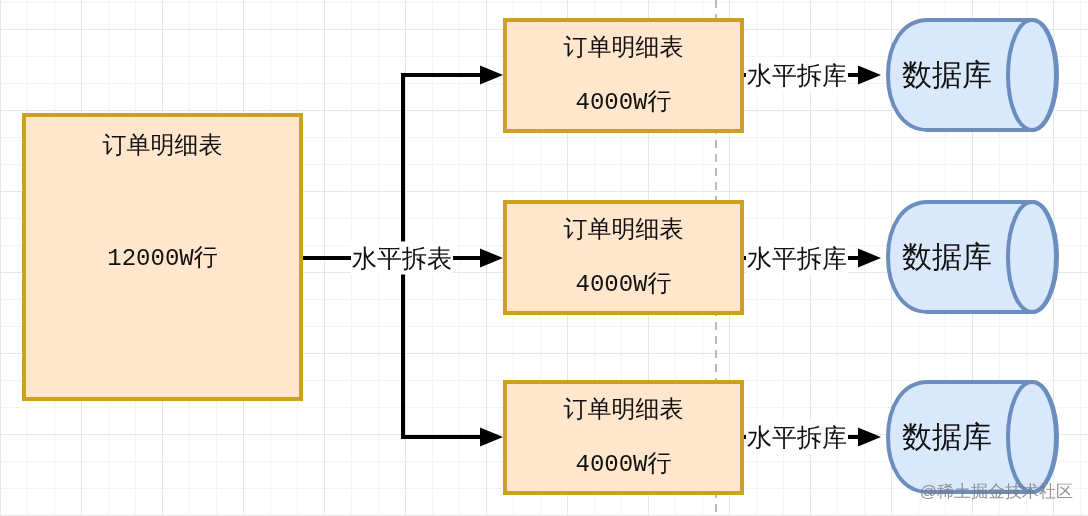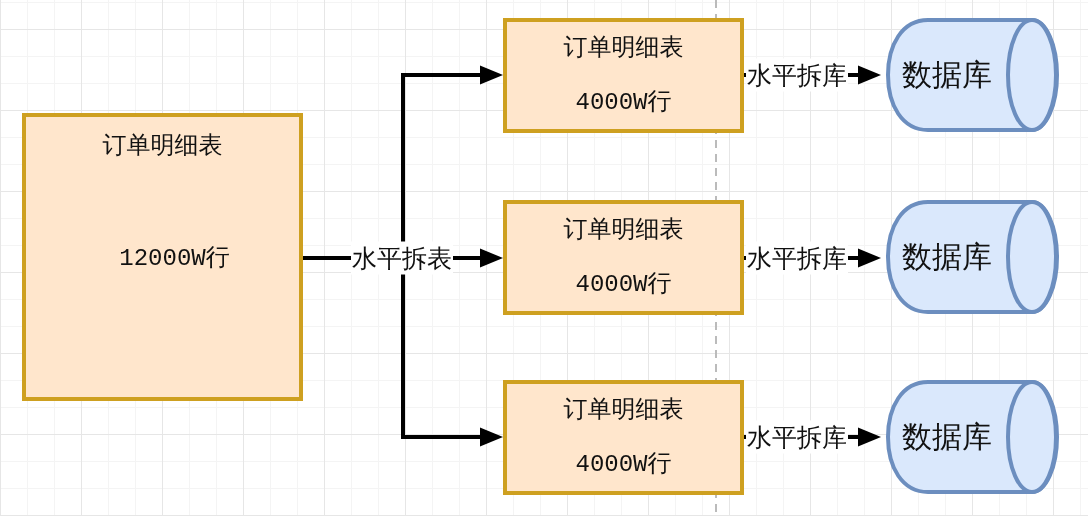--- a/index.html
+++ b/index.html
@@ -31,21 +31,21 @@
     font-family:Liberation Mono, monospace;
   }
   .table-box .node-text{
     position:absolute;left:0;width:100%;
     text-align:center;
     font-size:24px;color:#111;line-height:1.2;
     white-space:nowrap;
   }
   .box-source{left:22px;top:113px;width:281px;height:288px;}
   .box-source .node-title{top:16px;}
-  .box-source .node-rows{top:128px;padding-left:12px;}
+  .box-source .node-rows{top:128px;}
   .box-shard{left:503px;width:241px;height:115px;}
   .box-shard .node-title{top:13px;}
   .box-shard .node-rows{top:67px;}
   .cyl{
     position:absolute;left:884px;width:176px;height:116px;
     z-index:2;
   }
   .cyl-label{
     position:absolute;left:884px;width:126px;height:116px;
     display:flex;align-items:center;justify-content:center;
@@ -123,13 +123,14 @@
 
   <div class="cyl-label" style="top:17px">数据库</div>
   <div class="cyl-label" style="top:199px">数据库</div>
   <div class="cyl-label" style="top:379px">数据库</div>
 
   <div class="edge-label" style="left:402px;top:258px">水平拆表</div>
   <div class="edge-label" style="left:797px;top:75px">水平拆库</div>
   <div class="edge-label" style="left:797px;top:258px">水平拆库</div>
   <div class="edge-label" style="left:797px;top:437px">水平拆库</div>
 
+  <div class="watermark">@稀土掘金技术社区</div>
 </div>
 
 </body></html>

